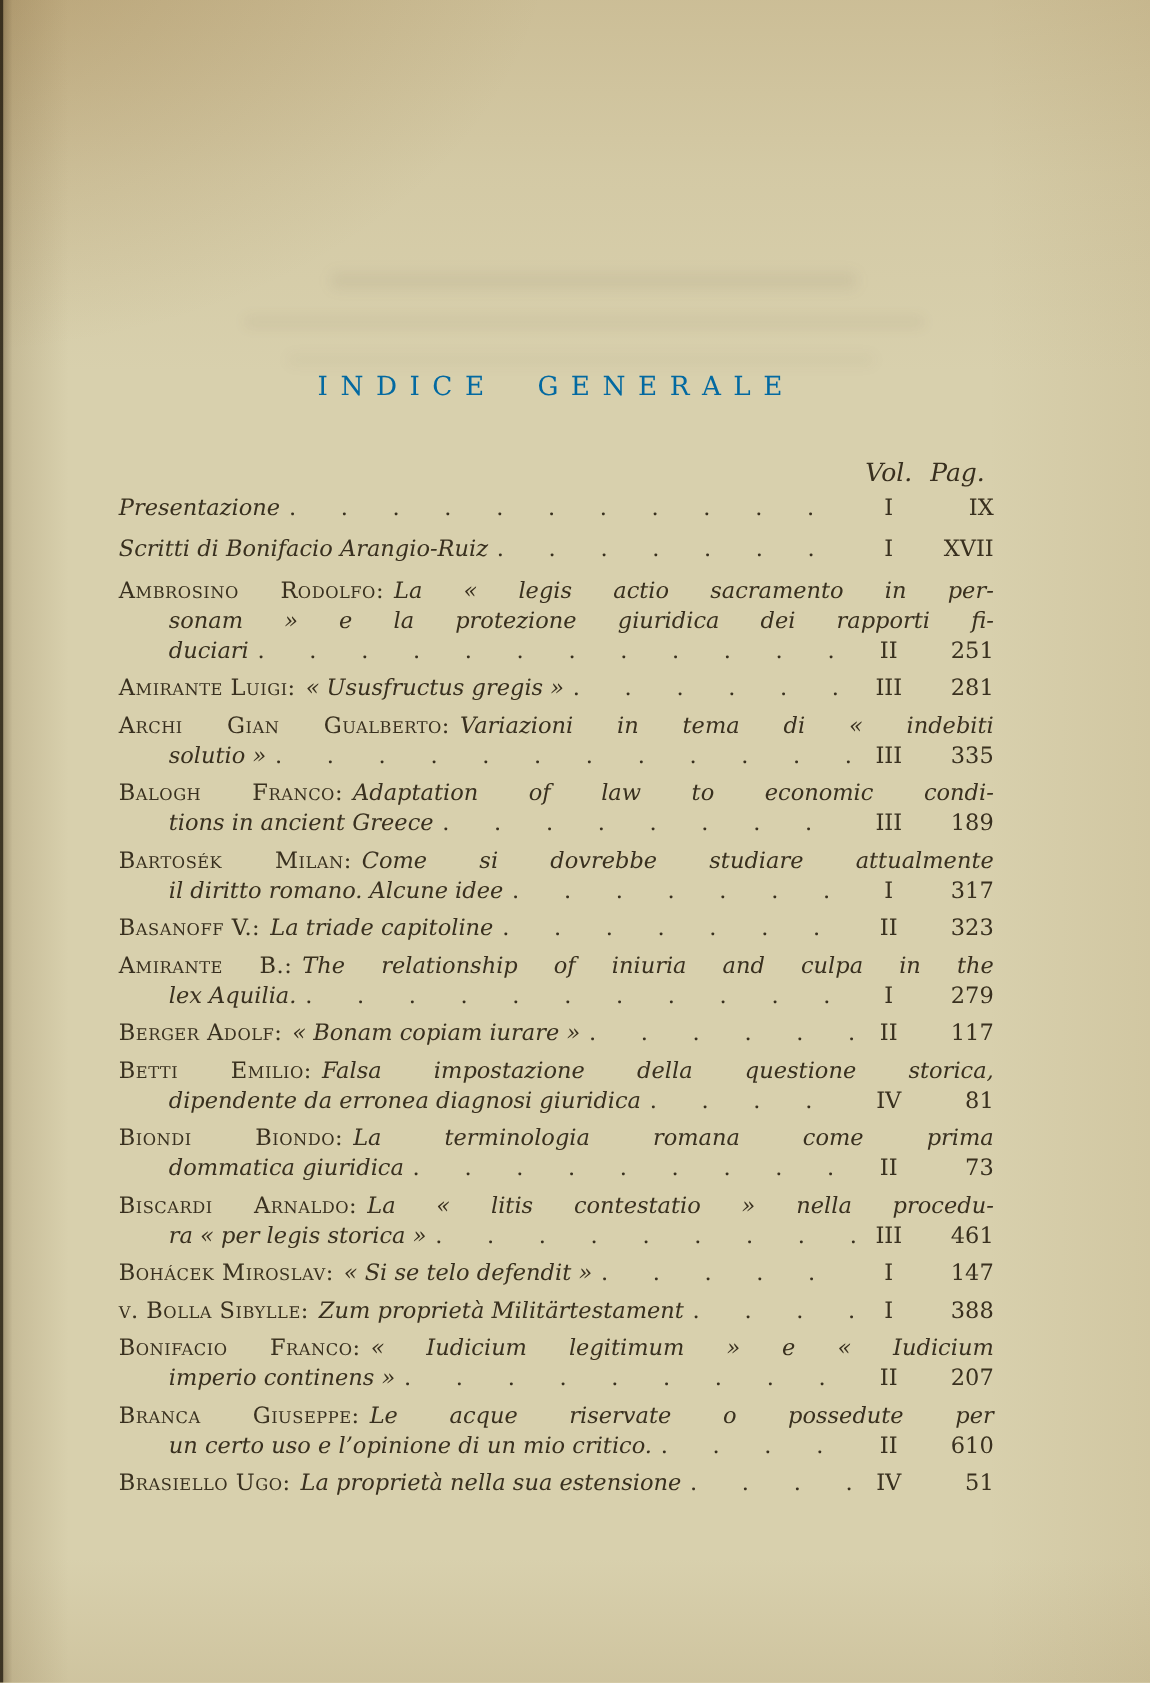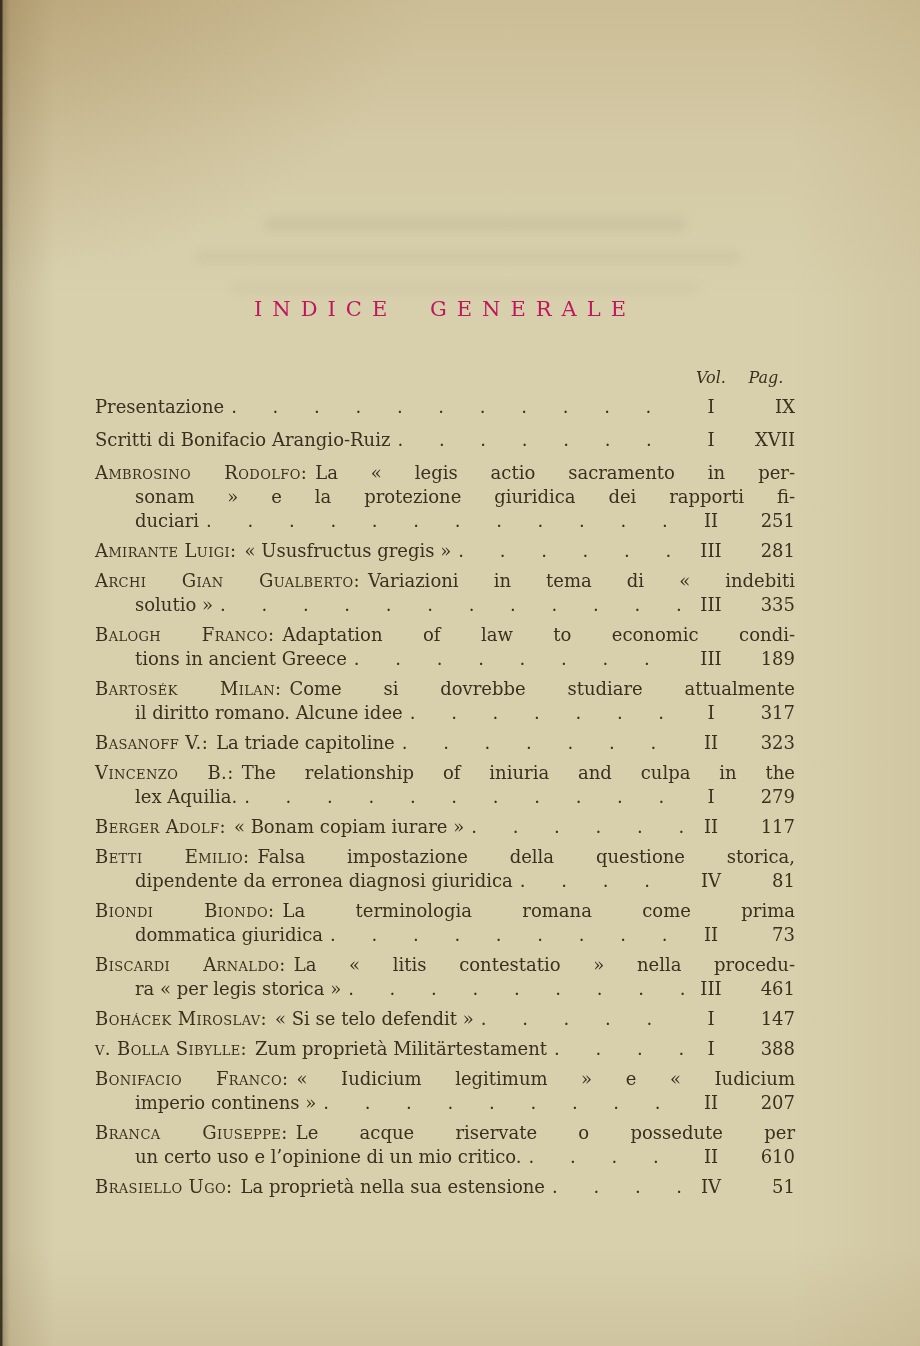--- a/index.html
+++ b/index.html
@@ -33,27 +33,27 @@
     width: 700px;
   }
   .title {
     margin: 296px 0 0 0;
     text-align: center;
     font-size: 21px;
     line-height: 26px;
     font-weight: normal;
     letter-spacing: 10px;
     word-spacing: 16px;
-    color: #be185d;
+    color: #0369a1;
   }
   .col-header {
     display: flex;
     margin-top: 46px;
     font-style: italic;
-    font-size: 16px;
+    font-size: 20px;
     line-height: 20px;
   }
   .col-header .spacer { flex: 1 1 auto; }
   .col-header .vol-h { flex: 0 0 52px; text-align: center; }
   .col-header .pag-h { flex: 0 0 58px; text-align: center; }
 
   #entries { margin-top: 7px; }
   .entry { margin-bottom: 6px; }
   .entry.front { margin-bottom: 9px; }
   .line {
@@ -68,21 +68,21 @@
     display: flex;
     align-items: baseline;
   }
   .line.indent { padding-left: 40px; }
   .sc {
     font-variant: small-caps;
     letter-spacing: 0.4px;
     margin-right: 8px;
     white-space: nowrap;
   }
-  .it { }
+  .it { font-style: italic; }
   .leader .it { white-space: nowrap; }
   .dots {
     flex: 1 1 auto;
     min-width: 0;
     overflow: hidden;
     white-space: nowrap;
     margin-left: 7px;
     padding-right: 16px;
     word-spacing: 30px;
   }
@@ -171,21 +171,21 @@
       <div class="entry">
         <div class="line leader">
           <span class="sc">Basanoff V.:</span>
           <span class="it">La triade capitoline</span>
           <span class="dots">. . . . . . . . . . . . . . . . . . . .</span>
           <span class="vol">II</span>
           <span class="pag">323</span>
         </div>
       </div>
       <div class="entry">
-        <div class="line fill"><span class="sc">Vincenzo B.:</span><span class="it">The relationship of iniuria and culpa in the</span></div>
+        <div class="line fill"><span class="sc">Amirante B.:</span><span class="it">The relationship of iniuria and culpa in the</span></div>
         <div class="line leader indent">
           <span class="it">lex Aquilia.</span>
           <span class="dots">. . . . . . . . . . . . . . . . . . . .</span>
           <span class="vol">I</span>
           <span class="pag">279</span>
         </div>
       </div>
       <div class="entry">
         <div class="line leader">
           <span class="sc">Berger Adolf:</span>

